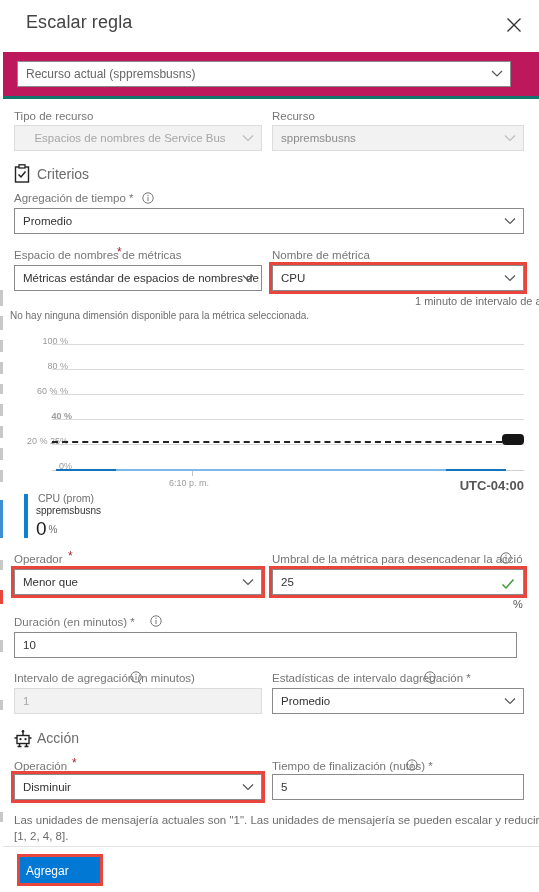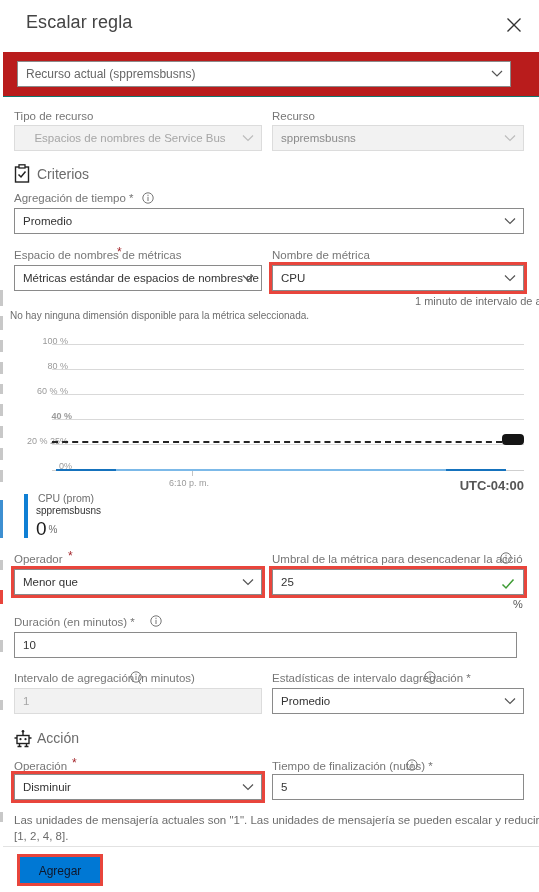--- a/index.html
+++ b/index.html
@@ -16,21 +16,21 @@
   .left-rail{position:absolute;left:0;top:0;width:3px;height:892px;background:#ffffff;}
   .left-rail .seg{position:absolute;left:0;width:3px;background:#c8c8c8;}
 
   
   .hdr{position:absolute;left:0;top:0;width:539px;height:68px;background:#ffffff;}
   .hdr-title{position:absolute;left:26px;top:12px;font-size:18px;color:#444;font-weight:400;letter-spacing:.1px;}
   .close-btn{position:absolute;right:8px;top:8px;width:34px;height:34px;cursor:pointer;}
   .close-btn svg{position:absolute;left:9px;top:9px;}
 
   
-  .band{position:absolute;left:3px;top:52px;width:536px;height:44px;background:#b91c1c;border-bottom:1px solid #0f766e;}
+  .band{position:absolute;left:3px;top:52px;width:536px;height:44px;background:#be185d;border-bottom:3px solid #0f766e;}
   .sel-resource{
     position:absolute;left:14px;top:9px;width:494px;height:26px;
     background:#fff;border:1px solid #8a8a8a;box-sizing:border-box;
     font-size:12px;color:#666;padding:0 26px 0 8px;line-height:25px;
     white-space:nowrap;overflow:hidden;cursor:pointer;
   }
   .chev{position:absolute;right:7px;top:50%;transform:translateY(-50%);pointer-events:none;}
 
   
   .lbl{position:absolute;font-size:11.5px;color:#767676;white-space:nowrap;}
@@ -68,23 +68,23 @@
   .legend{position:absolute;left:24px;top:492px;width:300px;}
   .legend-bar{position:absolute;left:0;top:2px;width:4px;height:44px;background:#0f7fd4;}
   .legend-t1{position:absolute;left:14px;top:0;font-size:10.5px;color:#6d6d6d;white-space:nowrap;}
   .legend-t2{position:absolute;left:12px;top:13px;font-size:10px;color:#333;white-space:nowrap;}
   .legend-val{position:absolute;left:12px;top:26px;font-size:19px;color:#1b1b1b;white-space:nowrap;}
   .legend-unit{font-size:10px;color:#6d6d6d;margin-left:2px;vertical-align:2px;}
 
   
   .footer-sep{position:absolute;left:3px;top:846px;width:536px;height:1px;background:#e2e2e2;}
   .btn-primary{
-    position:absolute;box-sizing:border-box;background:#0078d4;color:#0f172a;
+    position:absolute;box-sizing:border-box;background:#0078d4;color:#ffffff;
     border:none;font-size:12px;font-family:inherit;cursor:pointer;
-    height:26px;width:80px;text-align:center;line-height:26px;
+    height:26px;width:80px;text-align:left;line-height:26px;
   }
   .pctmark{position:absolute;font-size:11px;color:#555;}
   .check-ok{position:absolute;}
   .msg{position:absolute;font-size:11.5px;color:#6d6d6d;line-height:16px;width:560px;}
 </style>
 </head>
 <body>
 
 <div class="blade">
 

